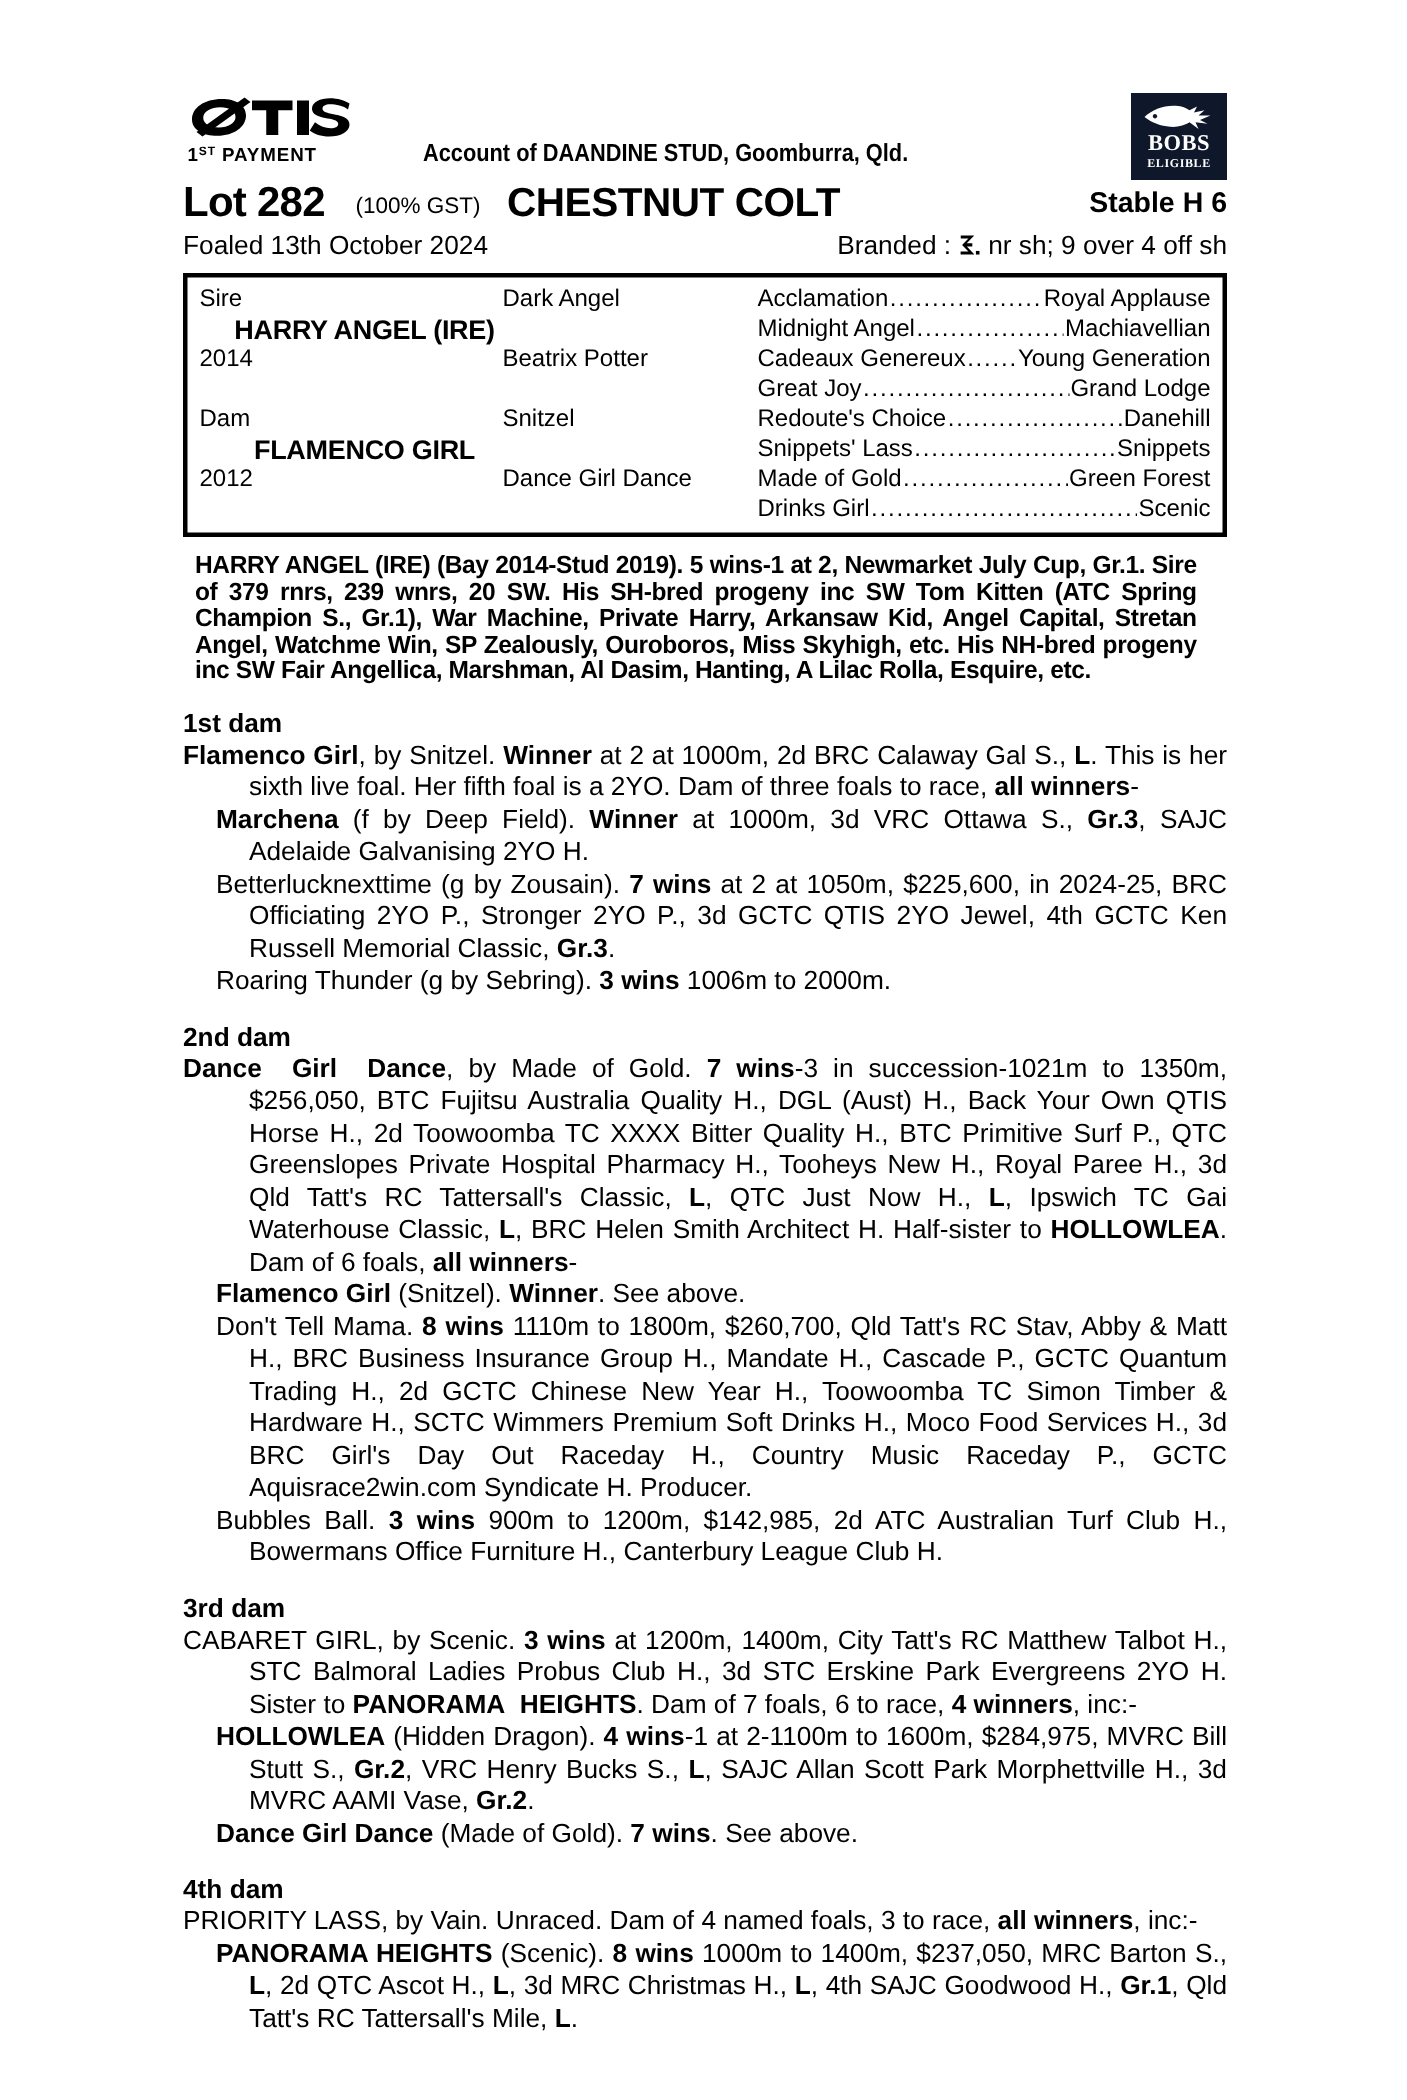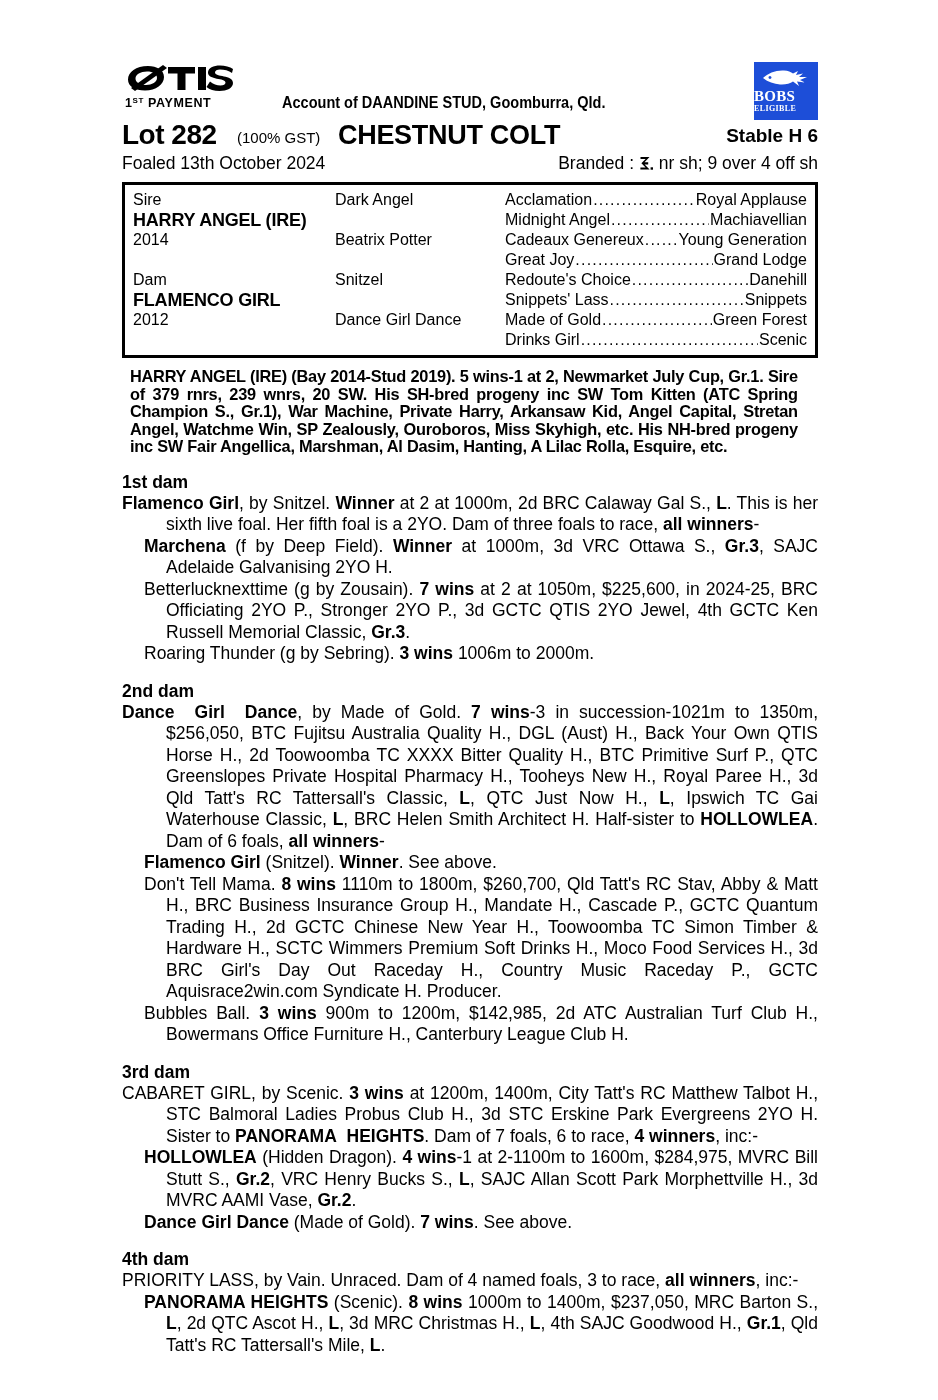--- a/index.html
+++ b/index.html
@@ -65,22 +65,23 @@
     transform: scaleX(0.88);
     transform-origin: left center;
     white-space: nowrap;
   }
   .bobs-logo {
     position: absolute;
     right: 0px;
     top: 2px;
     width: 64px;
     height: 58px;
-    background: #1d4ed8;
+    background: #0f172a;
     color: #ffffff;
+    text-align: center;
     overflow: hidden;
   }
   .bobs-horse {
     display: block;
     margin: 5px auto 0 auto;
   }
   .bobs-name {
     display: block;
     font-family: "Liberation Serif", serif;
     font-weight: bold;
@@ -197,20 +198,21 @@
   .pl-line {
     font-size: 16px;
     line-height: 20px;
     height: 20px;
     white-space: nowrap;
   }
   .pl-line.bold {
     font-weight: bold;
     font-size: 18px;
     letter-spacing: -0.2px;
+    text-align: center;
   }
   .pl-spacer { height: 20px; }
   .pm-line {
     font-size: 16px;
     line-height: 20px;
     height: 20px;
     white-space: nowrap;
   }
   .gp-line {
     font-size: 16px;

